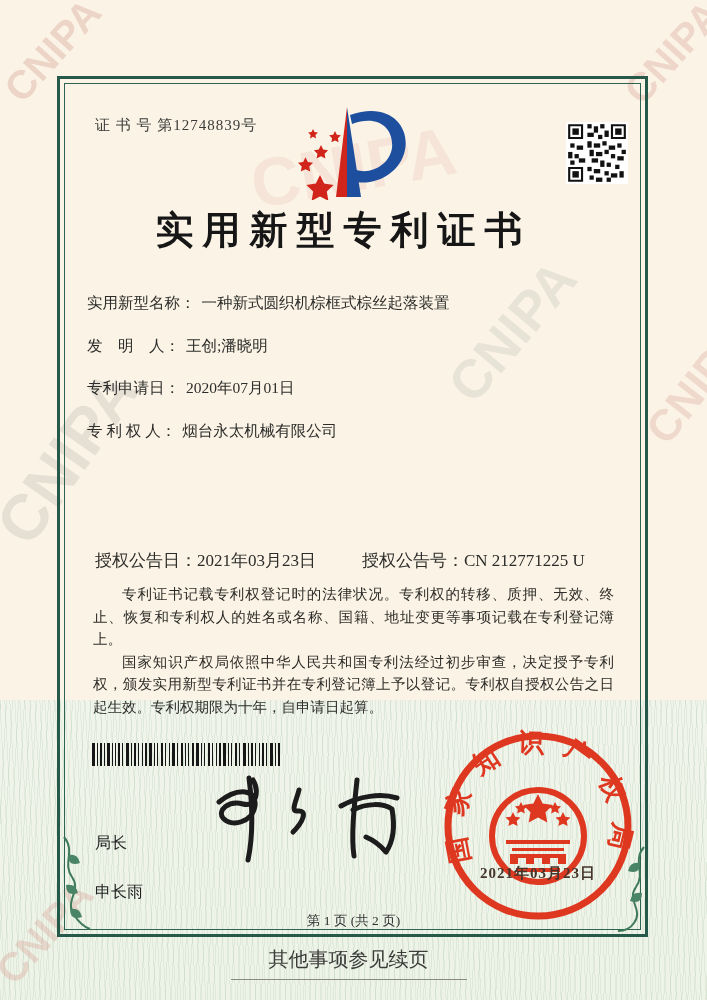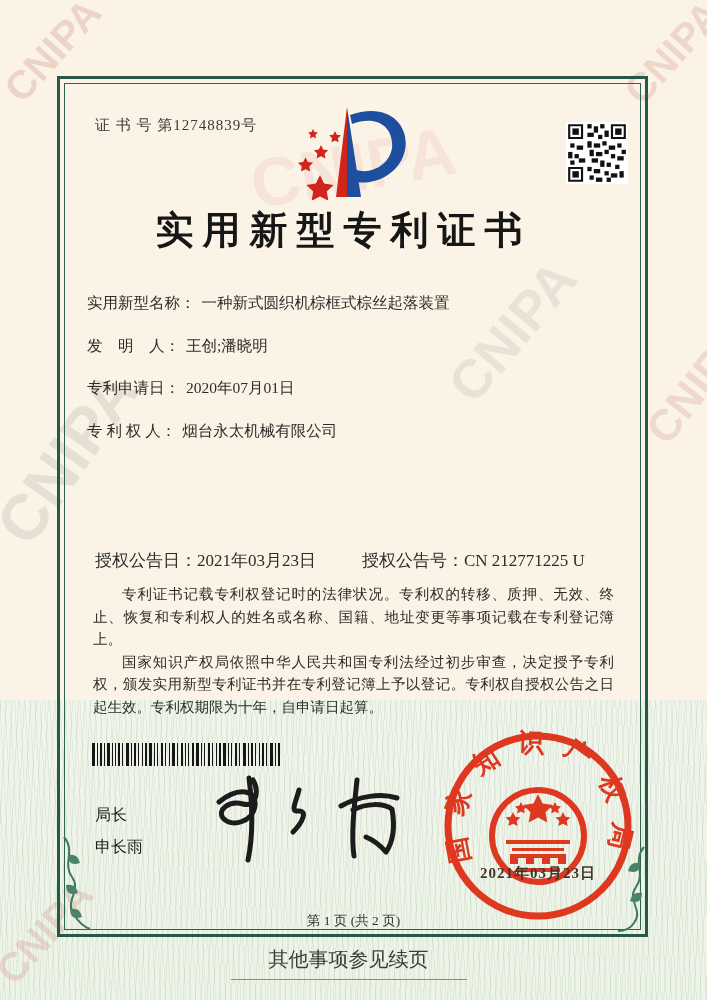--- a/index.html
+++ b/index.html
@@ -62,21 +62,21 @@
 
   .body-text {
     position:absolute; left:93px; top:583px; width:521px;
     font-size:14.5px; line-height:22.5px; color:#2e2c28; text-align:justify;
   }
   .body-text p { text-indent:2em; margin:0; }
 
   .barcode { position:absolute; left:92px; top:743px; }
 
   .director { position:absolute; left:95px; top:805px; font-size:16px; color:#222; }
-  .director div { margin-bottom:11px; }
+  .director div { margin-bottom:11px;margin-top:28px; }
 
   .signature { position:absolute; left:195px; top:770px; }
 
   .seal { position:absolute; left:440px; top:728px; }
   .seal-date {
     position:absolute; left:443px; top:864px; width:190px; text-align:center;
     font-size:15px; color:#45342a; letter-spacing:1px; font-weight:bold;
   }
 
   .page-no {

